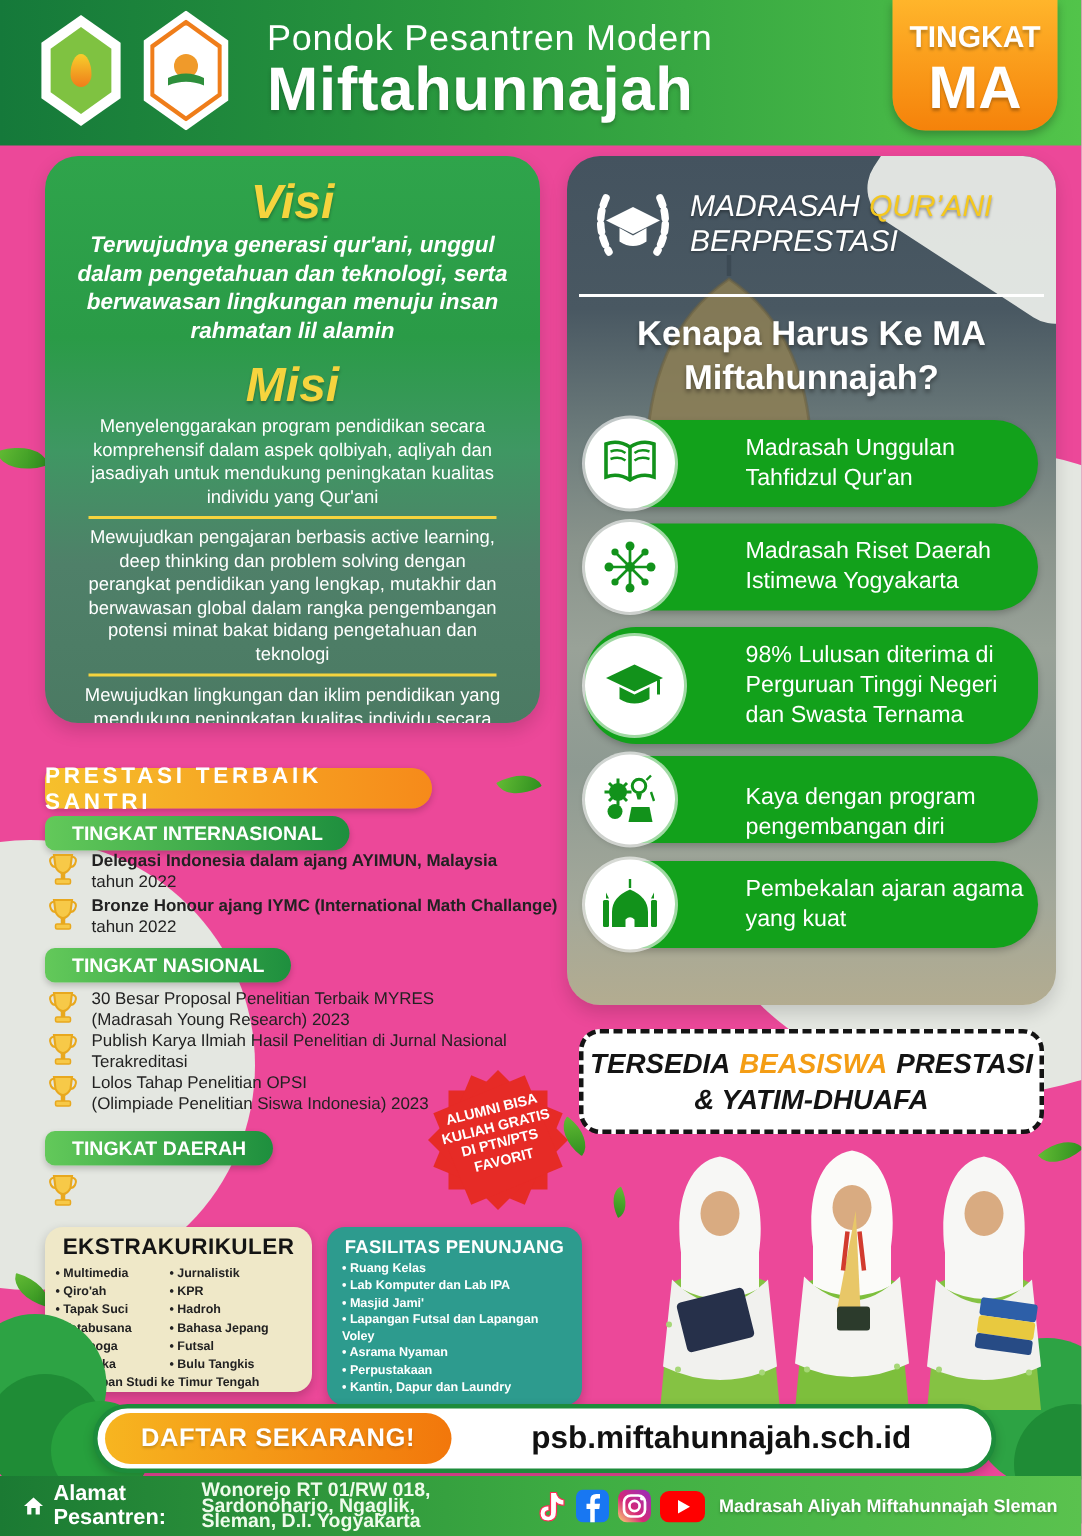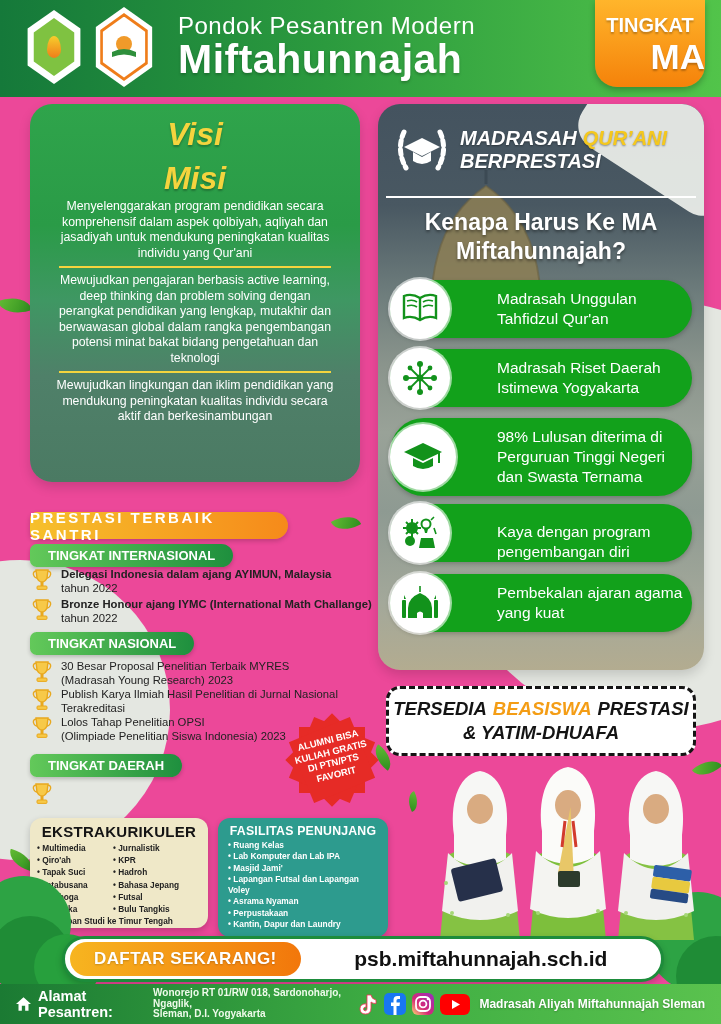--- a/index.html
+++ b/index.html
@@ -22,40 +22,40 @@
   .flame{width:14px;height:22px;background:linear-gradient(180deg,#f7ce2c,#ef7d1a);border-radius:50% 50% 50% 50%/62% 62% 38% 38%;}
   .logo2{left:92px;top:7px;width:64px;height:80px;background:#fff;display:flex;align-items:center;justify-content:center;}
   .logo2 .ring{width:54px;height:68px;background:#ef7d1a;display:flex;align-items:center;justify-content:center;}
   .logo2 .core{width:48px;height:61px;background:#fff;display:flex;align-items:center;justify-content:center;}
   .h-title{left:178px;top:13px;color:#fff;line-height:1.05;}
   .h-sub{font-size:24px;font-weight:400;letter-spacing:.5px;}
   .h-main{font-size:41px;font-weight:800;letter-spacing:.5px;text-shadow:0 2px 3px rgba(0,0,0,.22);}
   .tingkat{right:16px;top:0;width:110px;height:87px;background:linear-gradient(180deg,#ffb52b,#f5820a);
            border-radius:0 0 22px 22px;color:#fff;text-align:center;box-shadow:0 3px 6px rgba(0,0,0,.25);}
   .tingkat .l1{font-size:20px;font-weight:800;margin-top:14px;text-shadow:0 2px 2px rgba(0,0,0,.25);}
-  .tingkat .l2{font-size:35px;font-weight:800;text-shadow:0 2px 2px rgba(0,0,0,.25);text-align:right;}
+  .tingkat .l2{font-size:40px;font-weight:800;text-shadow:0 2px 2px rgba(0,0,0,.25);}
 
   
   .card-vm{left:30px;top:104px;width:330px;height:378px;border-radius:22px;overflow:hidden;color:#fff;
            background:linear-gradient(180deg,#2fa44b 0%,#2a9b47 32%,#3f9763 52%,#4f8069 72%,#4b7a63 100%);
            box-shadow:0 5px 12px rgba(0,0,0,.15);text-align:center;}
   .vm-title{color:#f5d43e;font-style:italic;font-weight:800;font-size:32px;line-height:36px;
             text-shadow:0 2px 2px rgba(0,0,0,.25);}
   .vm-visi{font-style:italic;font-weight:700;font-size:15px;line-height:19px;padding:0 20px;margin-top:2px;}
   .vm-misi{font-size:12.3px;line-height:15.5px;font-weight:400;padding:0 22px;}
   .vm-div{height:2px;background:#f5d43e;width:272px;margin:5px auto 5px auto;}
 
   
   .card-why{left:378px;top:104px;width:326px;height:566px;border-radius:22px;overflow:hidden;
             background:linear-gradient(180deg,#44535f 0%,#495862 18%,#6f7e7d 34%,#8a948c 46%,#99a298 58%,#8e9a92 72%,#a3a89a 88%,#b3ac90 100%);
             box-shadow:0 5px 12px rgba(0,0,0,.15);}
   .wedge{position:absolute;right:-56px;top:-44px;width:170px;height:130px;background:#eef0ec;
          transform:rotate(33deg);border-radius:26px;opacity:.92;}
   .why-badge{position:absolute;left:16px;top:18px;display:flex;align-items:center;gap:10px;}
-  .why-badge .t{font-style:italic;font-weight:700;font-size:20px;color:#fff;line-height:1.15;text-shadow:0 1px 2px rgba(0,0,0,.4);}
+  .why-badge .t{font-style:italic;font-weight:400;font-size:20px;color:#fff;line-height:1.15;text-shadow:0 1px 2px rgba(0,0,0,.4);}
   .why-badge .hl{color:#f5c81d;}
   .why-div{position:absolute;left:8px;top:92px;width:310px;height:2px;background:#fff;}
   .why-q{position:absolute;left:0;top:104px;width:326px;text-align:center;color:#fff;font-weight:800;
          font-size:23px;line-height:29px;text-shadow:0 2px 3px rgba(0,0,0,.4);}
   .pill{position:absolute;left:12px;width:302px;background:#12a11b;border-radius:34px;color:#fff;
         display:flex;align-items:center;padding-left:107px;box-sizing:border-box;min-height:58px;
         font-size:15.5px;line-height:20px;font-weight:500;box-shadow:0 2px 5px rgba(0,0,0,.22);}
   .pill .circ{position:absolute;left:0px;top:50%;transform:translateY(-50%);width:60px;height:60px;
         background:#fff;border-radius:50%;display:flex;align-items:center;justify-content:center;
         box-shadow:0 0 0 2px rgba(255,255,255,.6);}
@@ -112,21 +112,21 @@
   .reg-cta{margin-left:5px;height:34px;border-radius:17px;padding:0 24px;display:flex;align-items:center;
            background:linear-gradient(90deg,#f7b520,#f2770b);color:#fff;font-weight:800;font-size:17px;
            letter-spacing:.4px;cursor:pointer;text-shadow:0 1px 2px rgba(0,0,0,.2);}
   .reg-url{flex:1;text-align:center;font-size:21px;font-weight:800;color:#111;}
 
   
   .footer{left:0;top:984px;width:721px;height:40px;z-index:9;
           background:linear-gradient(90deg,#1b7a33,#3fae43 55%,#5ac24e);display:flex;align-items:center;
           padding:0 16px;box-sizing:border-box;color:#fff;}
   .f-label{font-size:14.5px;font-weight:800;margin-left:7px;}
-  .f-addr{margin-left:9px;font-size:10px;font-weight:600;line-height:10.5px;color:#eefbea;}
+  .f-addr{margin-left:9px;font-size:13px;font-weight:600;line-height:10.5px;color:#eefbea;}
   .socials{display:flex;align-items:center;gap:6px;margin-left:14px;}
   .f-handle{margin-left:9px;font-size:12px;font-weight:800;text-shadow:0 1px 2px rgba(0,0,0,.25);white-space:nowrap;}
 
   .students{left:418px;top:763px;z-index:5;}
 </style>
 </head>
 <body>
 
 <div class="poster">
 
@@ -160,20 +160,21 @@
       <div class="h-main">Miftahunnajah</div>
     </div>
     <div class="abs tingkat">
       <div class="l1">TINGKAT</div>
       <div class="l2">MA</div>
     </div>
   </div>
 
   <div class="abs card-vm">
     <div class="vm-title" style="margin-top:12px;">Visi</div>
+    <div class="vm-visi">Terwujudnya generasi qur'ani, unggul dalam pengetahuan dan teknologi, serta berwawasan lingkungan menuju insan rahmatan lil alamin</div>
     <div class="vm-title" style="margin-top:8px;">Misi</div>
     <div class="vm-misi" style="margin-top:3px;">Menyelenggarakan program pendidikan secara komprehensif dalam aspek qolbiyah, aqliyah dan jasadiyah untuk mendukung peningkatan kualitas individu yang Qur'ani</div>
     <div class="vm-div"></div>
     <div class="vm-misi">Mewujudkan pengajaran berbasis active learning, deep thinking dan problem solving dengan perangkat pendidikan yang lengkap, mutakhir dan berwawasan global dalam rangka pengembangan potensi minat bakat bidang pengetahuan dan teknologi</div>
     <div class="vm-div"></div>
     <div class="vm-misi">Mewujudkan lingkungan dan iklim pendidikan yang mendukung peningkatan kualitas individu secara aktif dan berkesinambungan</div>
   </div>
 
   <div class="abs card-why">
     <div class="wedge"></div>

